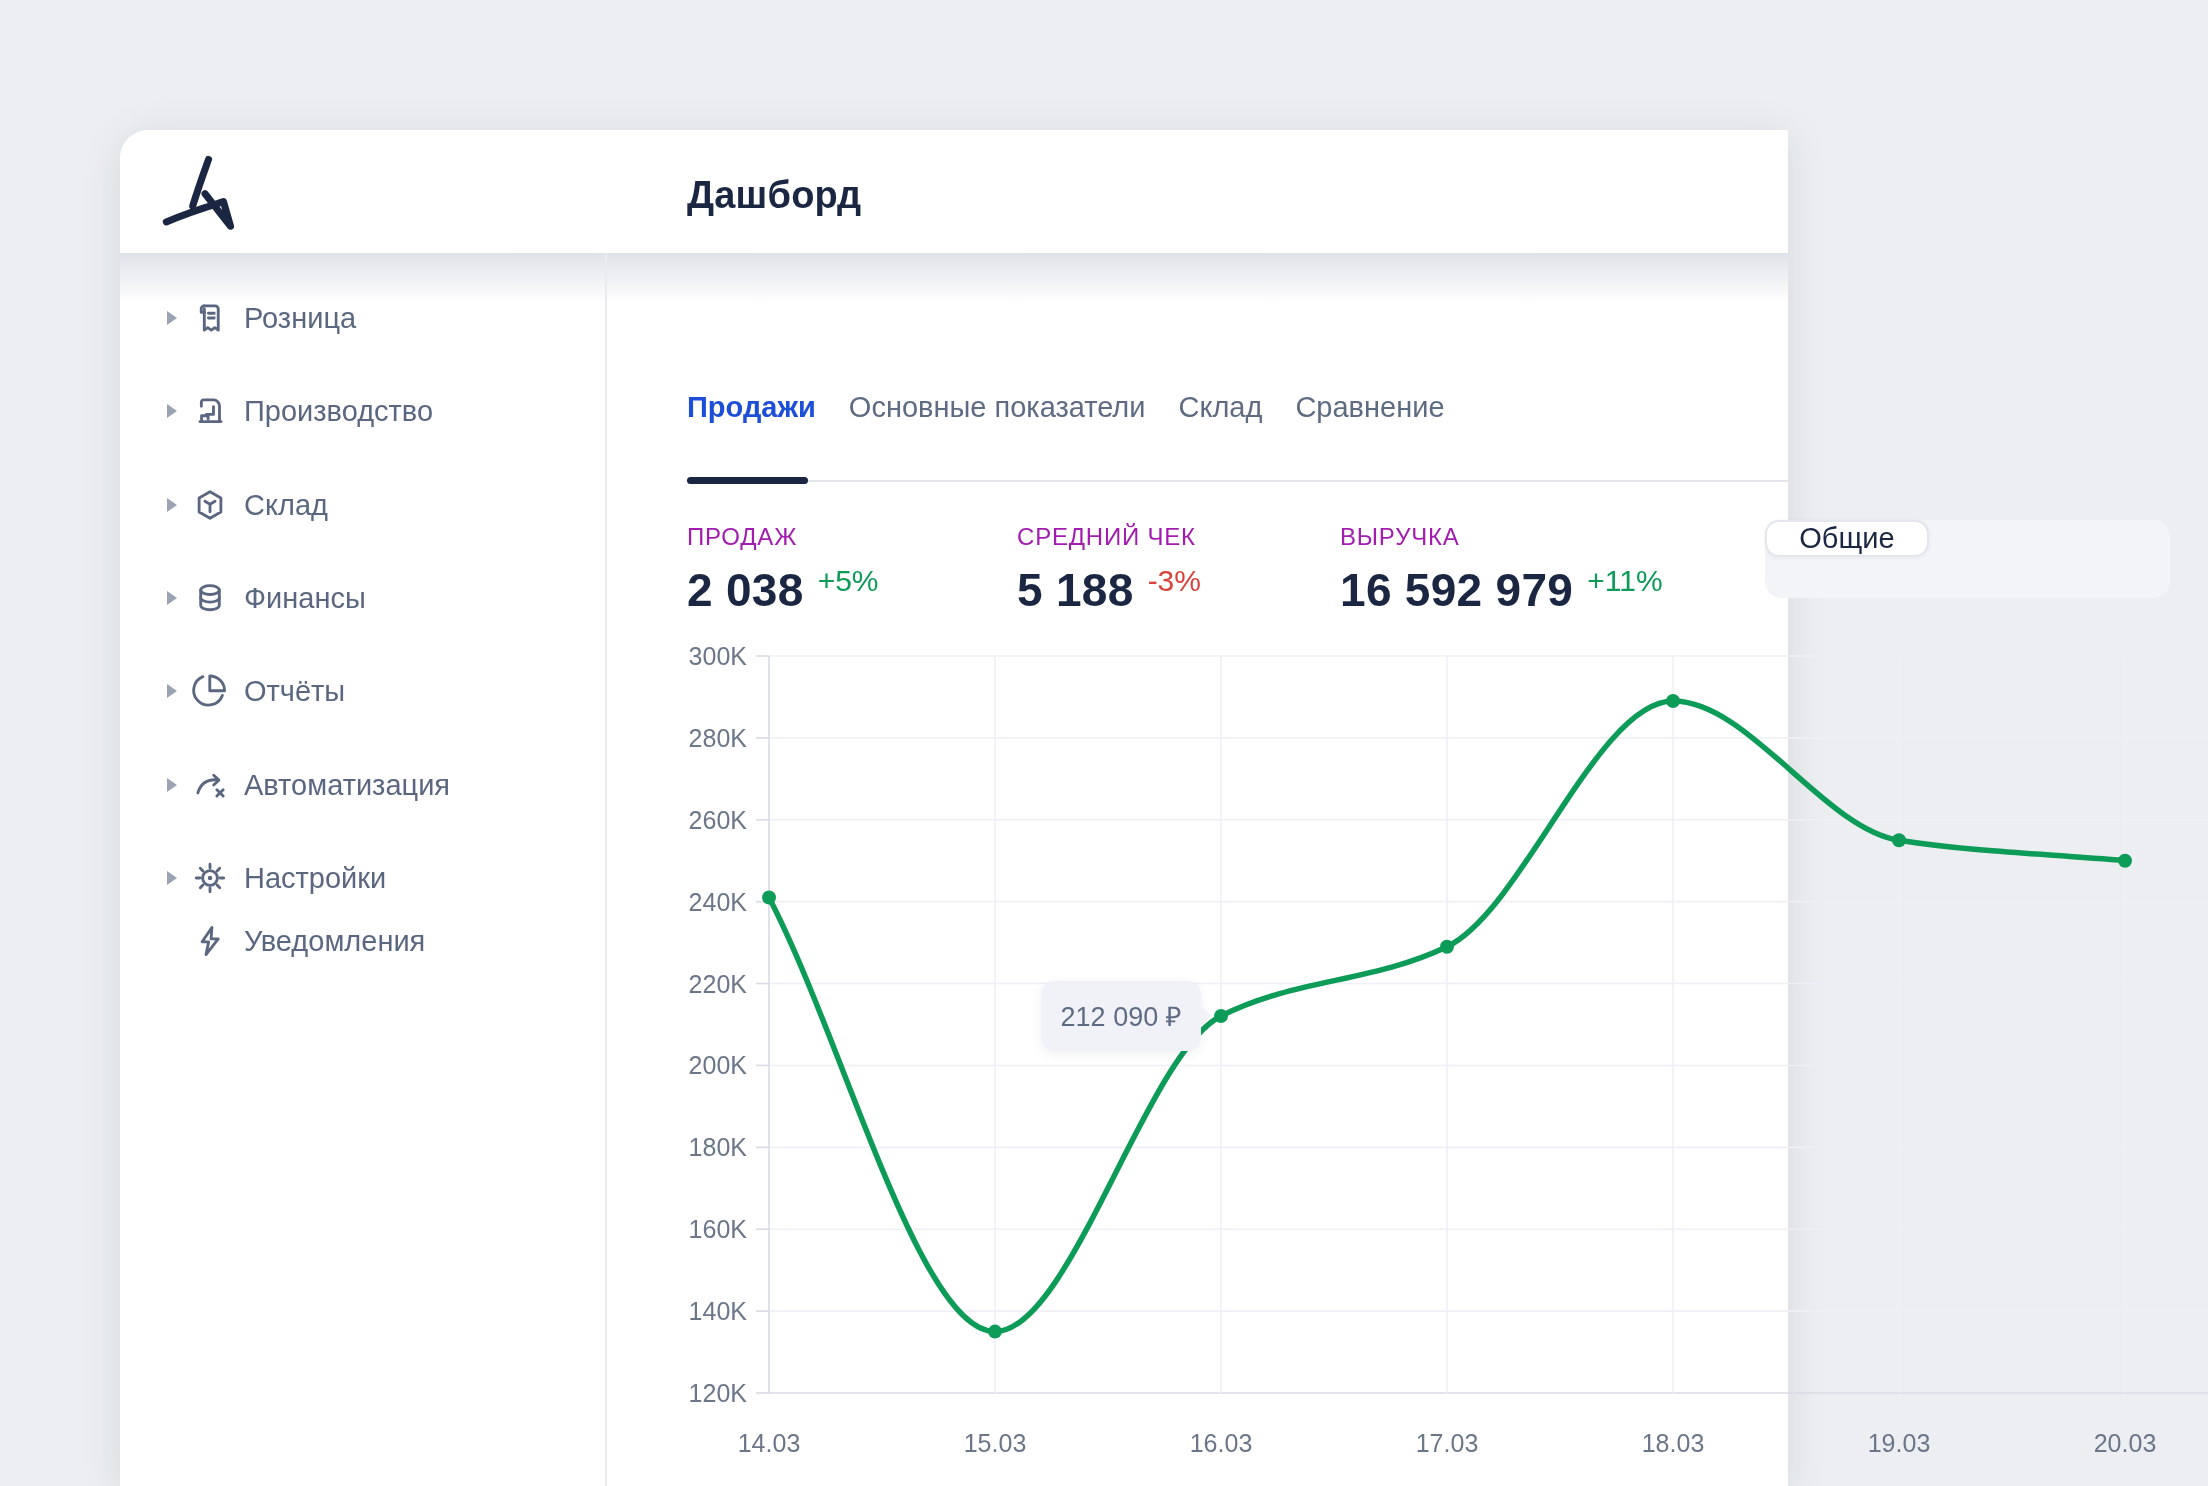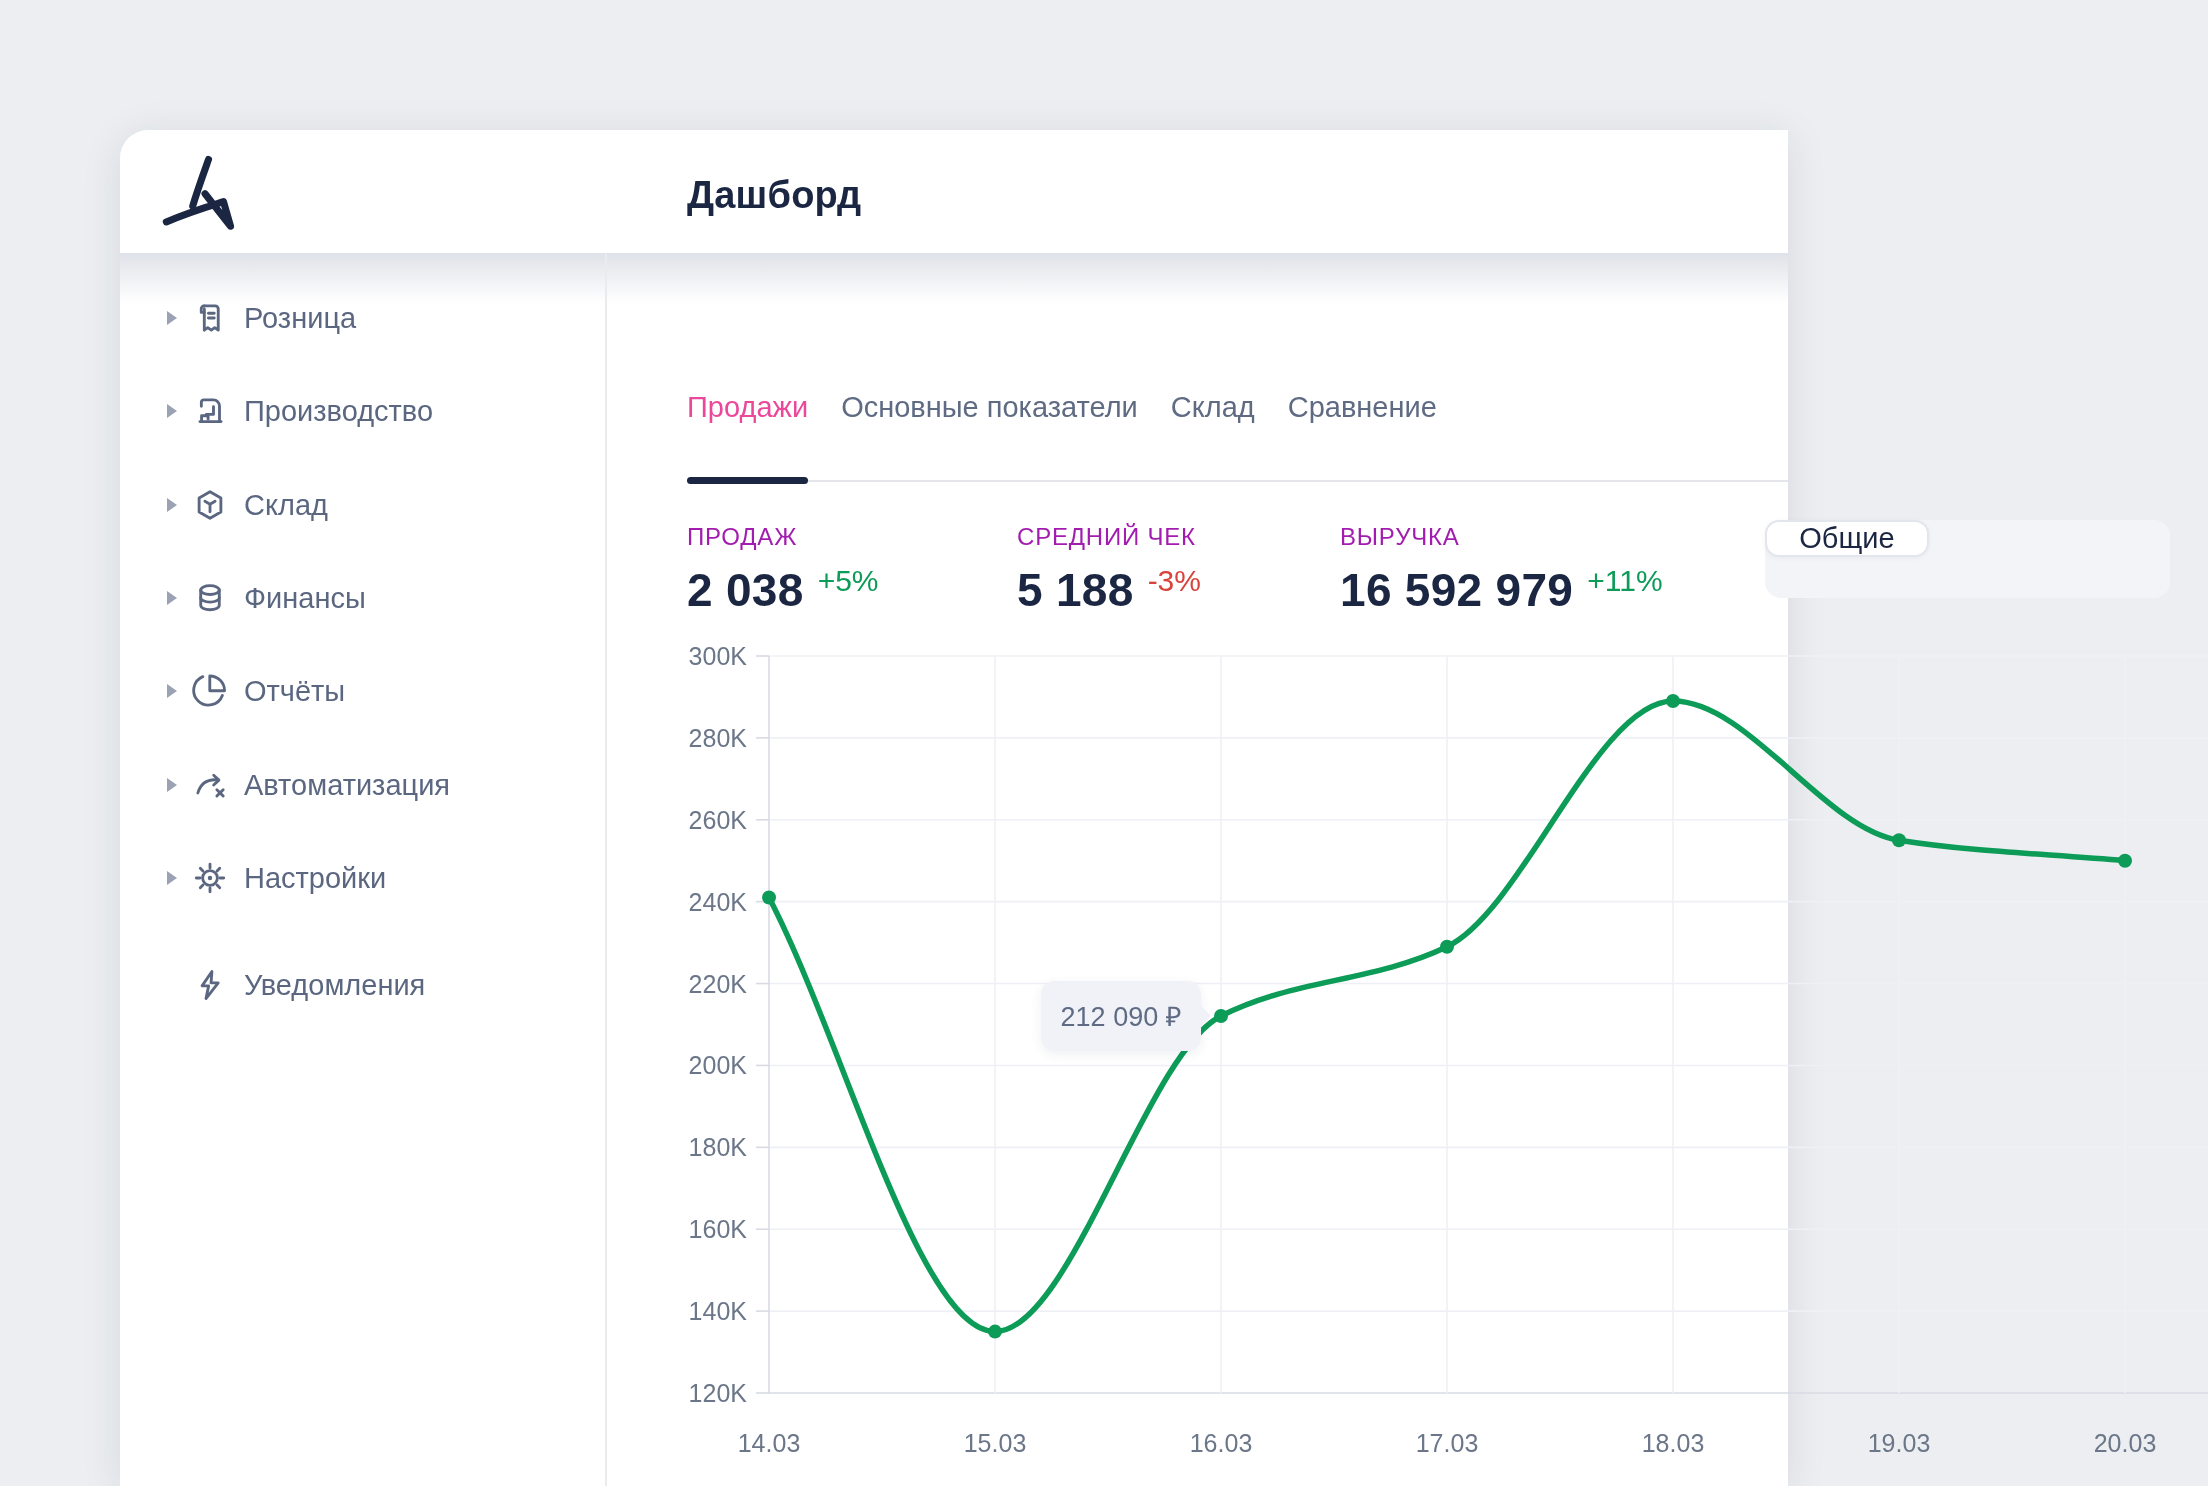--- a/index.html
+++ b/index.html
@@ -16,21 +16,21 @@
   
   .side-item{position:absolute;left:0;width:484px;height:48px;cursor:pointer;}
   .side-item .chev{position:absolute;left:47px;top:17px;width:0;height:0;
         border-left:10px solid #9aa2b3;border-top:7px solid transparent;border-bottom:7px solid transparent;}
   .side-item .ic{position:absolute;left:71px;top:5px;width:38px;height:38px;}
   .side-item .ic svg{width:38px;height:38px;display:block;}
   .side-item .lbl{position:absolute;left:124px;top:8px;font-size:29px;color:#5b6780;}
   
   .tabbar{position:absolute;left:567px;top:255px;height:45px;display:flex;gap:33px;}
   .tab{font-size:29px;color:#5f6b83;line-height:45px;cursor:pointer;white-space:nowrap;}
-  .tab.active{color:#ec4899;font-weight:400;}
+  .tab.active{color:#1d4ed8;font-weight:700;}
   .tab-line-gray{position:absolute;left:567px;right:0;top:350px;height:2px;background:#e4e6ec;}
   .tab-line-active{position:absolute;top:347px;height:7px;border-radius:4px;background:#1b2742;}
   
   .kpi{position:absolute;top:393px;}
   .kpi .k-label{font-size:24px;letter-spacing:.8px;color:#a21caf;}
   .kpi .k-row{margin-top:12px;white-space:nowrap;}
   .kpi .k-value{font-size:46px;font-weight:700;color:#1b2742;letter-spacing:.3px;}
   .kpi .k-delta{font-size:30px;font-weight:500;margin-left:14px;vertical-align:top;position:relative;top:1px;}
   
   .toggle{position:absolute;left:1645px;top:390px;width:405px;height:78px;background:#f2f4f8;border-radius:16px;
@@ -148,21 +148,21 @@
             <svg viewBox="0 0 36 36">
               <g fill="none" stroke="#5b6780" stroke-width="2.7" stroke-linecap="round" stroke-linejoin="round">
     <circle cx="18" cy="18" r="7"></circle>
     <path d="M27.5 18h3.5 M24.7 24.7l2.5 2.5 M18 27.5V31 M11.3 24.7l-2.5 2.5 M8.5 18H5 M11.3 11.3L8.8 8.8 M18 8.5V5 M24.7 11.3l2.5-2.5"></path>
     </g>
               <circle cx="18" cy="18" r="2.1" fill="#5b6780"></circle>
             </svg>
           </span>
           <span class="lbl">Настройки</span>
         </div>
-        <div class="side-item" style="top: 831px;">
+        <div class="side-item" style="top: 787px;">
           <span class="ic">
             <svg viewBox="0 0 36 36">
               <g fill="none" stroke="#5b6780" stroke-width="2.7" stroke-linecap="round" stroke-linejoin="round">
     <path d="M19.8 5.2l-9.3 13.6h6.2L14.2 30.8l11.6-14.8h-6.8l.8-10.8z"></path>
               </g>
             </svg>
           </span>
           <span class="lbl">Уведомления</span>
         </div>
       </nav>

